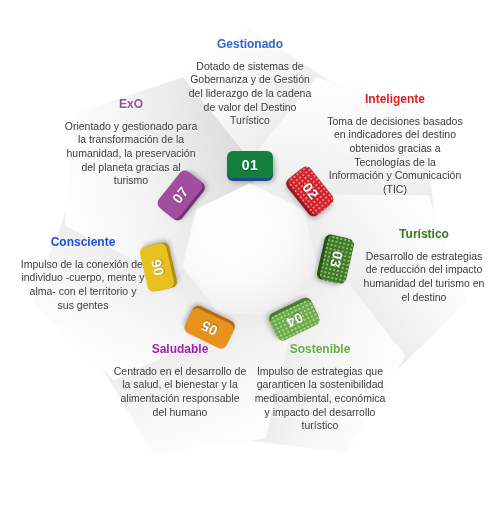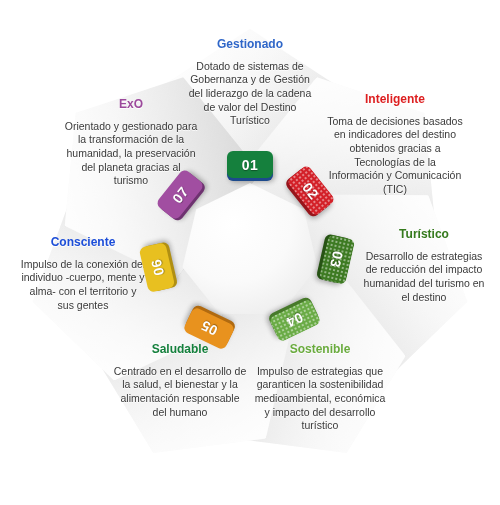--- a/index.html
+++ b/index.html
@@ -142,21 +142,21 @@
     <p class="title" style="color: rgb(53, 122, 29);">Turístico</p>
     <p class="body">Desarrollo de estrategias de reducción del impacto humanidad del turismo en el destino</p>
   </div>
 
   <div class="card" style="left:245px;top:343px;width:150px;">
     <p class="title" style="color: rgb(106, 171, 62);">Sostenible</p>
     <p class="body">Impulso de estrategias que garanticen la sostenibilidad medioambiental, económica y impacto del desarrollo turístico</p>
   </div>
 
   <div class="card" style="left:105px;top:343px;width:150px;">
-    <p class="title" style="color: #15803d;">Saludable</p>
+    <p class="title" style="color: #a21caf;">Saludable</p>
     <p class="body">Centrado en el desarrollo de la salud, el bienestar y la alimentación responsable del humano</p>
   </div>
 
   <div class="card" style="left:12px;top:236px;width:142px;">
     <p class="title" style="color: #1d4ed8;">Consciente</p>
     <p class="body">Impulso de la conexión del individuo -cuerpo, mente y alma- con el territorio y sus gentes</p>
   </div>
 
   <div class="card" style="left:55px;top:86px;width:152px;">
     <p class="title" style="color: rgb(156, 74, 156); margin-top: 12px;">ExO</p>

